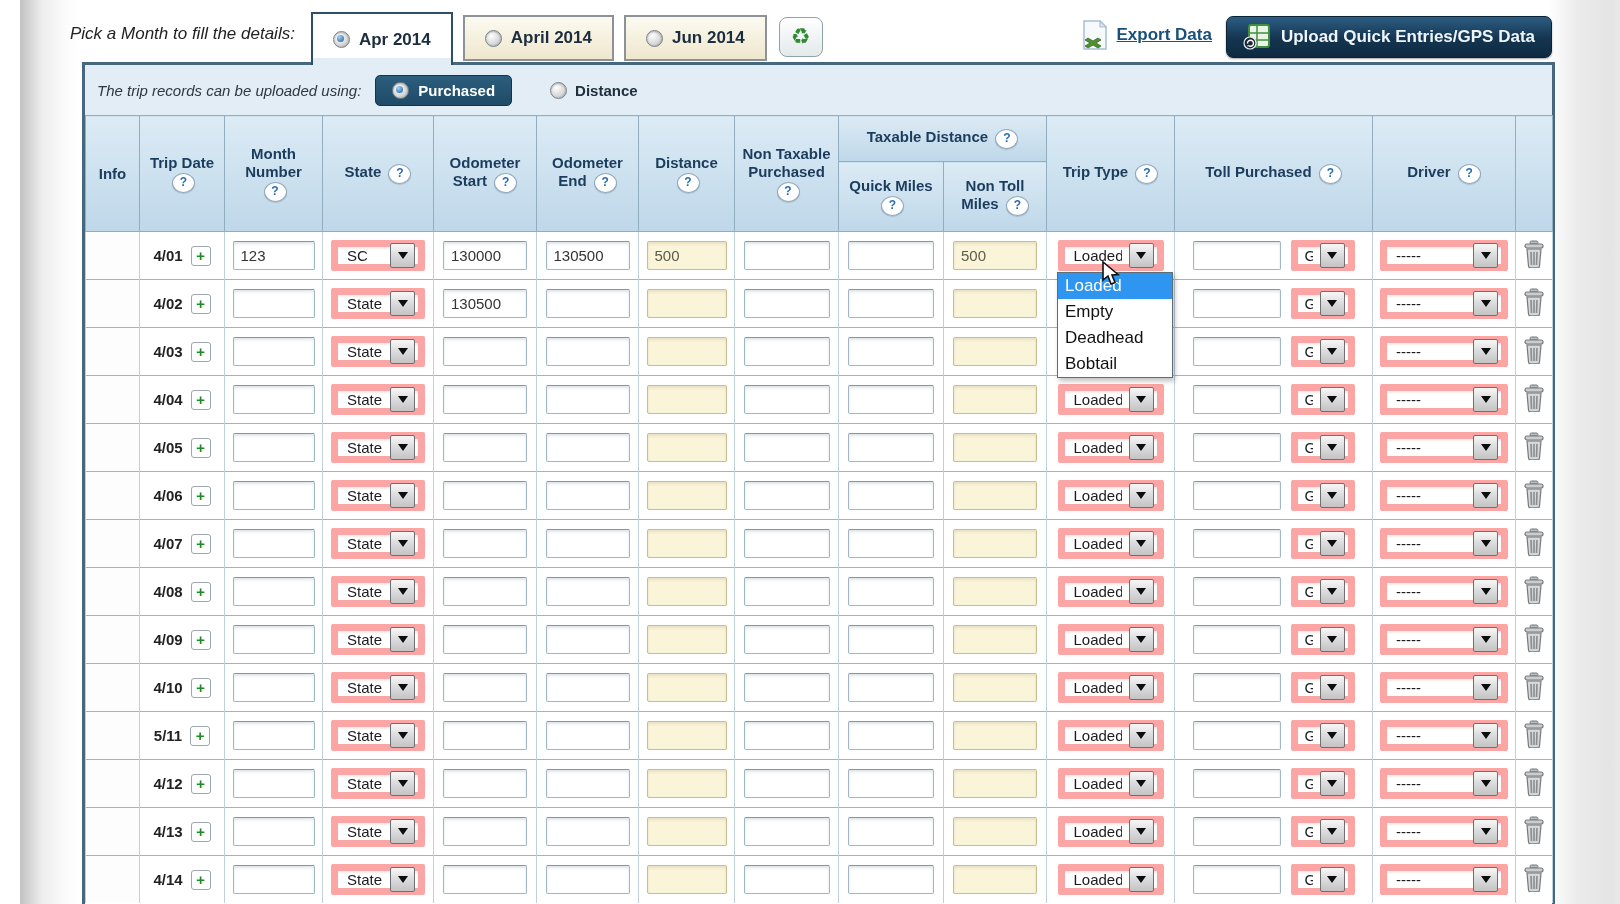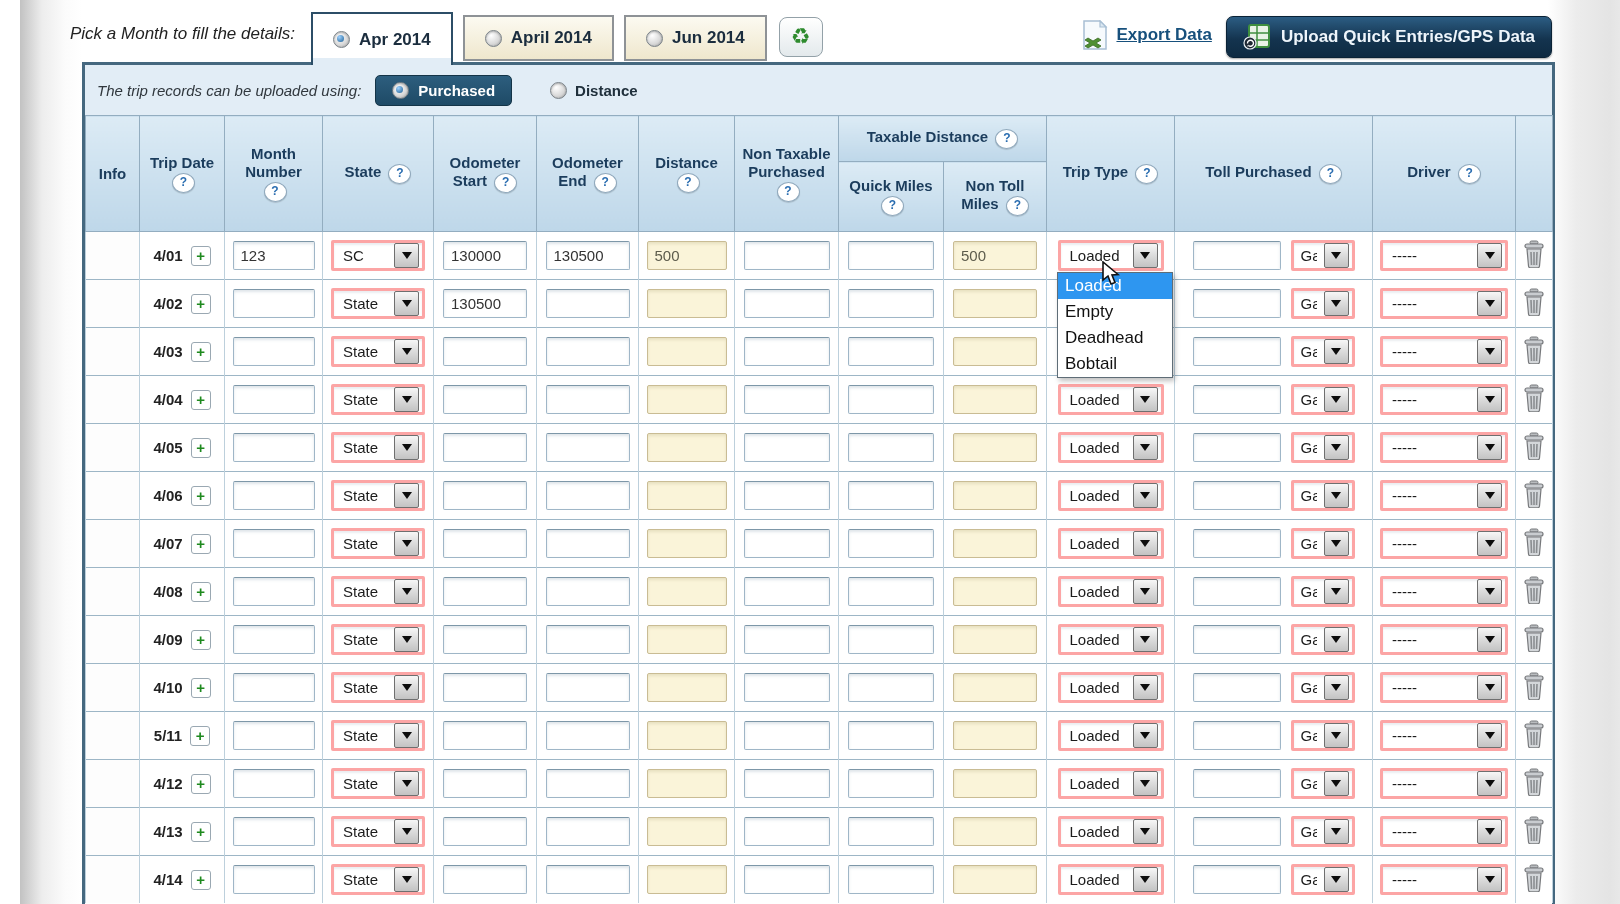--- a/index.html
+++ b/index.html
@@ -49,21 +49,21 @@
     vertical-align:middle;box-shadow:0 1px 1px rgba(0,0,0,.15);}
   .tin{height:29px;box-sizing:border-box;border:1px solid #9fb6c7;border-top-color:#7d97a8;border-radius:2px;
     background:#fff;box-shadow:inset 0 2px 3px rgba(110,135,155,.22);font-family:inherit;font-size:15px;
     color:#333;padding:0 7px;}
   .tin.yellow{background:#faf4d9;border-color:#c9bc94;color:#5d5c4c;box-shadow:inset 0 2px 3px rgba(150,140,90,.18);}
   .w82{width:82px}.w88{width:88px}.w84{width:84px}.w80{width:80px}.w86{width:86px}
   .dateWrap{display:flex;align-items:center;justify-content:center;gap:8px;}
   .dateTxt{font-size:15px;font-weight:bold;color:#222;}
   .plusBtn{width:18px;height:18px;border:1px solid #9aa8b2;border-radius:3px;background:#fff;color:#1f8a1f;
     font-weight:bold;font-size:15px;line-height:16px;display:inline-flex;align-items:center;justify-content:center;cursor:pointer;}
-  .sel{display:inline-flex;align-items:center;background:#fff;border:3px solid #fca5a5;border-radius:2px;
+  .sel{display:inline-flex;align-items:center;background:#fff;border:7px solid #fca5a5;border-radius:2px;
     height:31px;box-sizing:border-box;padding:2px 3px 2px 9px;font-size:15px;color:#1c1c1c;
     box-shadow:inset 0 2px 2px rgba(120,140,160,.15);cursor:pointer;}
   .selLbl{flex:1;text-align:left;white-space:nowrap;overflow:hidden;}
   .selBtn{width:23px;height:23px;background:linear-gradient(#f7f7f7,#dedede 45%,#c3c3c3);border:1px solid #6f6f6f;
     border-radius:2px;display:flex;align-items:center;justify-content:center;margin-left:7px;flex:none;}
   .tri{width:0;height:0;border-left:5px solid transparent;border-right:5px solid transparent;border-top:7px solid #0d0d0d;}
   .selState{width:94px}.selType{width:106px}.selGal{width:64px;padding-left:7px}.selDriver{width:128px}
   .fuelWrap{display:flex;align-items:center;justify-content:center;gap:10px;}
   .typeCell{position:relative;}
   .ddList{position:absolute;left:10px;top:40px;width:114px;background:#fff;border:1px solid #5f6d77;

